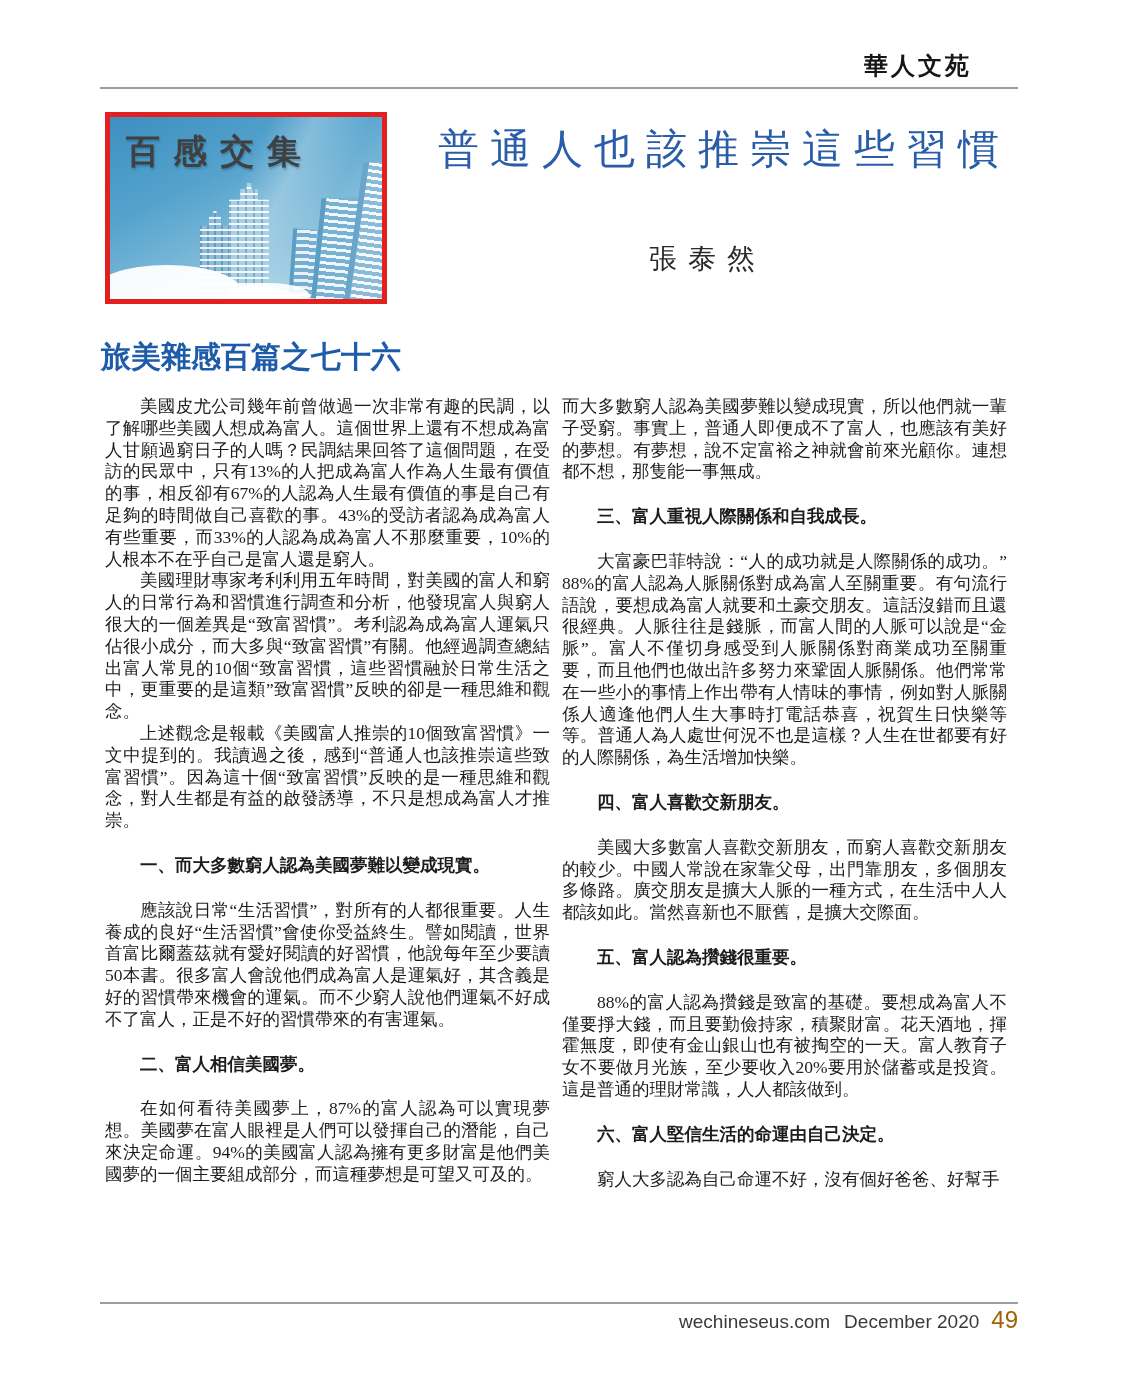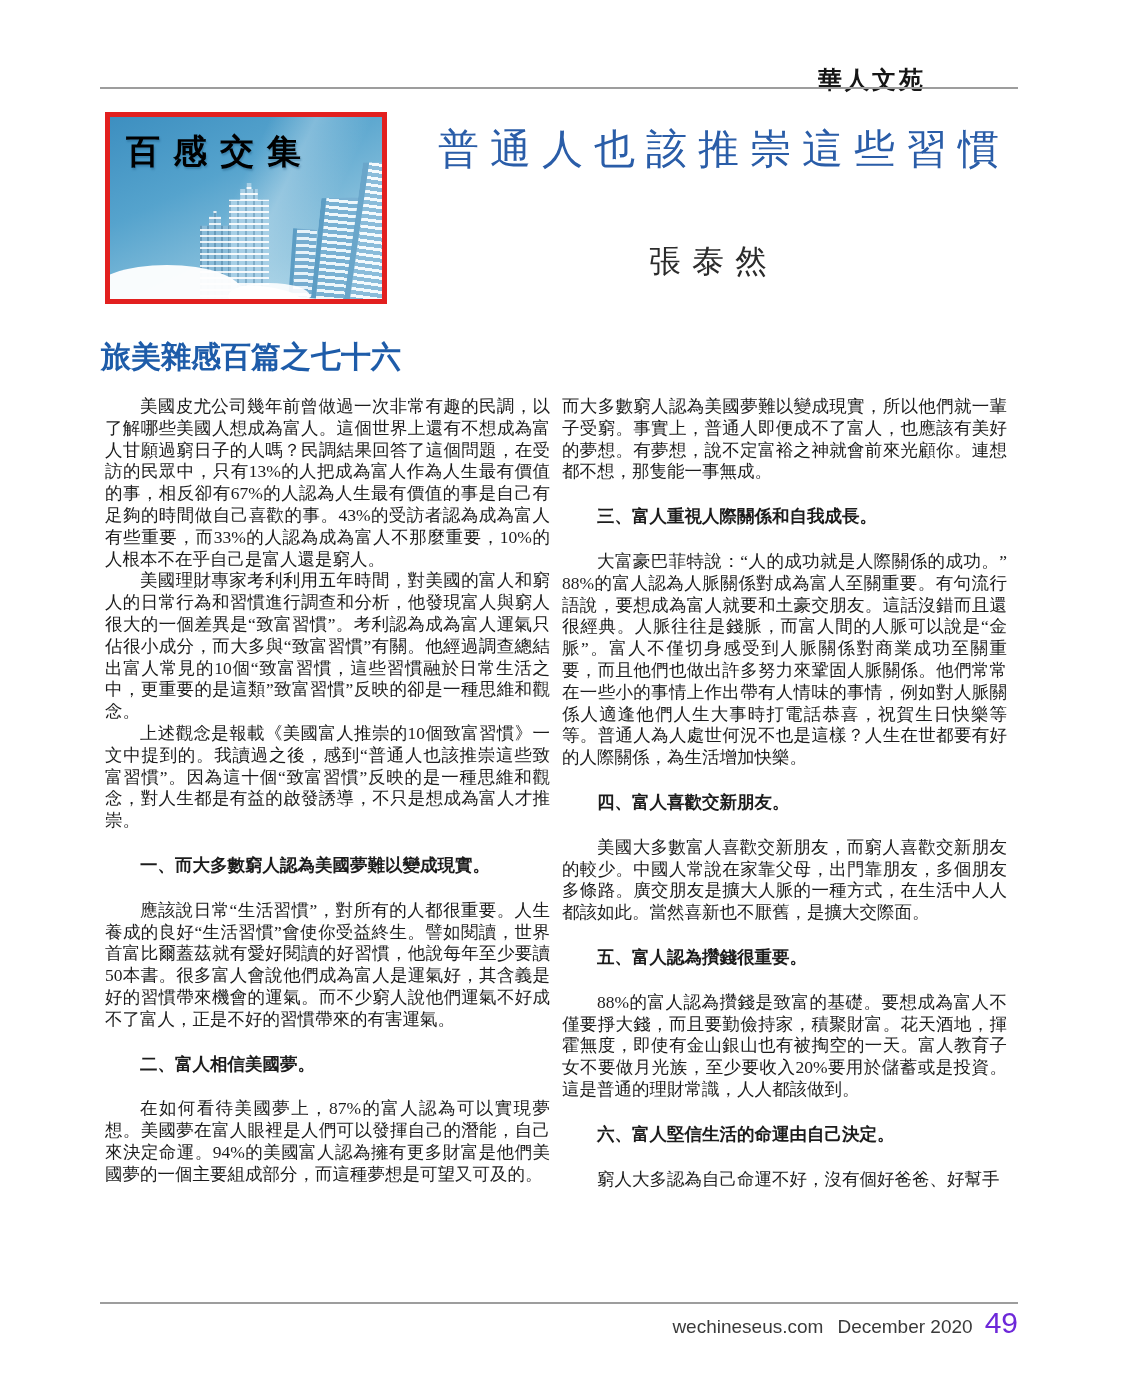--- a/index.html
+++ b/index.html
@@ -1,20 +1,20 @@
 <!DOCTYPE html>
 <html lang="zh-Hant"><head>
 <meta charset="utf-8">
 <style>
   html,body{margin:0;padding:0;background:#fff;}
   .page{position:relative;width:1121px;height:1389px;background:#ffffff;overflow:hidden;
         font-family:"Liberation Serif","DejaVu Serif",serif;}
 
   
-  .header-title{position:absolute;top:64px;left:818px;width:200px;text-align:left;
+  .header-title{position:absolute;top:50px;left:818px;width:200px;text-align:center;
         font-size:24px;font-weight:bold;color:#161616;letter-spacing:3px;}
   .top-rule{position:absolute;top:87px;left:100px;width:918px;height:2px;background:#9d9d9d;}
 
   
   .photo{position:absolute;left:105px;top:112px;width:282px;height:192px;
         border:5px solid #e2201f;box-sizing:border-box;overflow:hidden;background:#5aa3cd;}
   .sky{position:absolute;inset:0;background:linear-gradient(155deg,#3d8fc0 0%,#55a3cd 35%,#8fc4de 72%,#c6e4f1 100%);}
   .beam{position:absolute;inset:0;background:linear-gradient(115deg,rgba(255,255,255,0) 45%,rgba(255,255,255,.28) 58%,rgba(255,255,255,0) 74%);}
   .tower{position:absolute;}
   .tw1{left:90px;bottom:-4px;width:30px;height:92px;background:#8bbcd9;
@@ -30,43 +30,43 @@
   .tw3{left:200px;bottom:-8px;width:32px;height:112px;transform:rotate(6deg);transform-origin:bottom center;
        background:repeating-linear-gradient(0deg,#eef7fb 0 3px,#79b1d3 3px 7px);border-left:5px solid #5c9dc4;
        clip-path:polygon(0 4%,100% 0,100% 100%,0 100%);}
   .tw4{left:233px;bottom:-8px;width:54px;height:152px;transform:rotate(8deg);transform-origin:bottom center;
        background:repeating-linear-gradient(0deg,#f4fafd 0 3px,#8abcda 3px 7px);border-left:6px solid #6aa6ca;
        clip-path:polygon(0 7%,100% 0,100% 100%,0 100%);}
   .cloud{position:absolute;background:#ffffff;border-radius:50%;}
   .cloud1{left:-18px;bottom:-20px;width:150px;height:54px;opacity:.96;
           box-shadow:70px 10px 0 -10px #ffffff,118px 16px 0 -16px rgba(255,255,255,.85);}
   .cloud2{left:118px;bottom:-10px;width:82px;height:26px;opacity:.9;}
-  .photo-title{position:absolute;left:16px;top:12px;font-size:34px;font-weight:bold;color:#000000;
+  .photo-title{position:absolute;left:16px;top:12px;font-size:34px;font-weight:bold;color:#404040;
           letter-spacing:13px;white-space:nowrap;text-shadow:1px 2px 2px rgba(25,85,125,.4);}
   .photo-caption{position:absolute;left:101px;top:306px;font-size:30px;font-weight:bold;
           color:#1e5ca9;white-space:nowrap;margin-top:31px;}
 
   
   .article-title{position:absolute;left:438px;top:122px;margin:0;font-size:41px;font-weight:normal;
           color:#2a5da8;letter-spacing:11px;white-space:nowrap;}
-  .author{position:absolute;left:649px;top:240px;font-size:32px;color:#2b2b2b;letter-spacing:11px;}
+  .author{position:absolute;left:649px;top:240px;font-size:28px;color:#2b2b2b;letter-spacing:11px;}
 
   
   .columns{position:absolute;left:105px;top:396px;width:913px;height:902px;display:flex;gap:12px;overflow:hidden;}
   .col{flex:0 0 445px;width:445px;}
   .para{font-size:17.5px;line-height:21.8px;text-align:justify;color:#1c1c1c;text-indent:2em;margin:0;}
   .para.cont{text-indent:0;}
   .sec-head{font-size:17.5px;line-height:21.8px;color:#1c1c1c;text-indent:2em;margin:23px 0;font-weight:bold;}
 
   
   .bottom-rule{position:absolute;top:1302px;left:100px;width:918px;height:2px;background:#9d9d9d;}
   .footer-text{position:absolute;top:1306px;left:100px;width:918px;text-align:right;
           font-family:"Liberation Sans","DejaVu Sans",sans-serif;color:#3a3a3a;font-size:19px;}
   .footer-text .date{margin-left:14px;}
-  .footer-text .pagenum{font-size:30px;color:#6d28d9;margin-left:12px;}
+  .footer-text .pagenum{font-size:24px;color:#a16207;margin-left:12px;}
 </style>
 </head>
 <body>
 
 <div class="page">
 
   <div class="header-title">華人文苑</div>
   <div class="top-rule"></div>
 
   <div class="photo">

